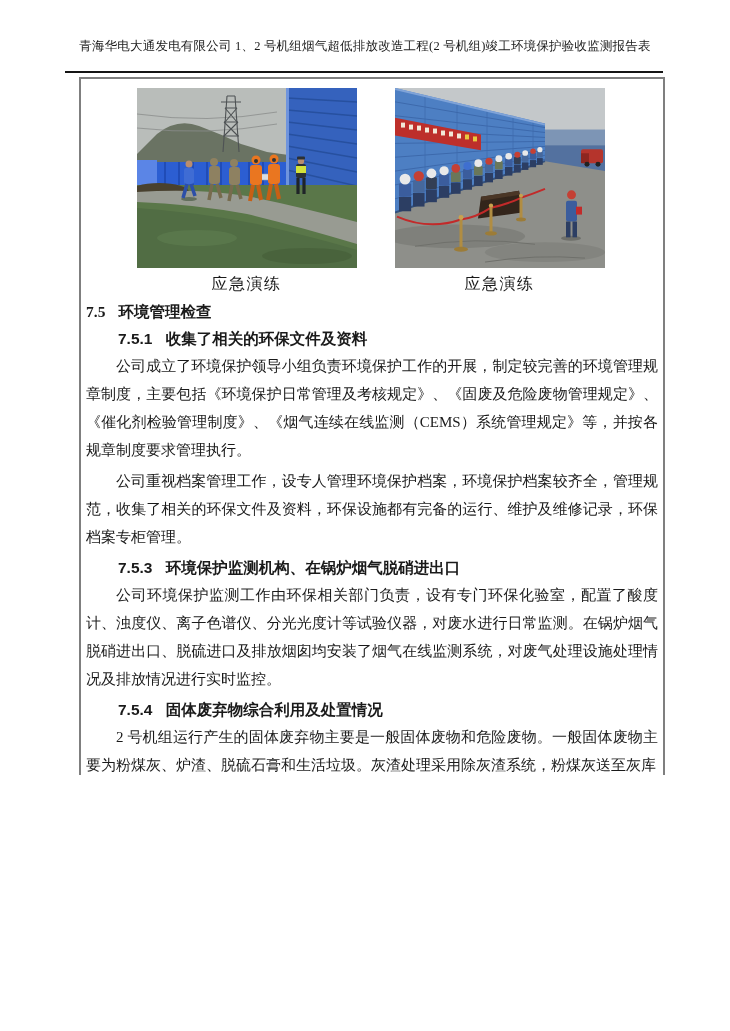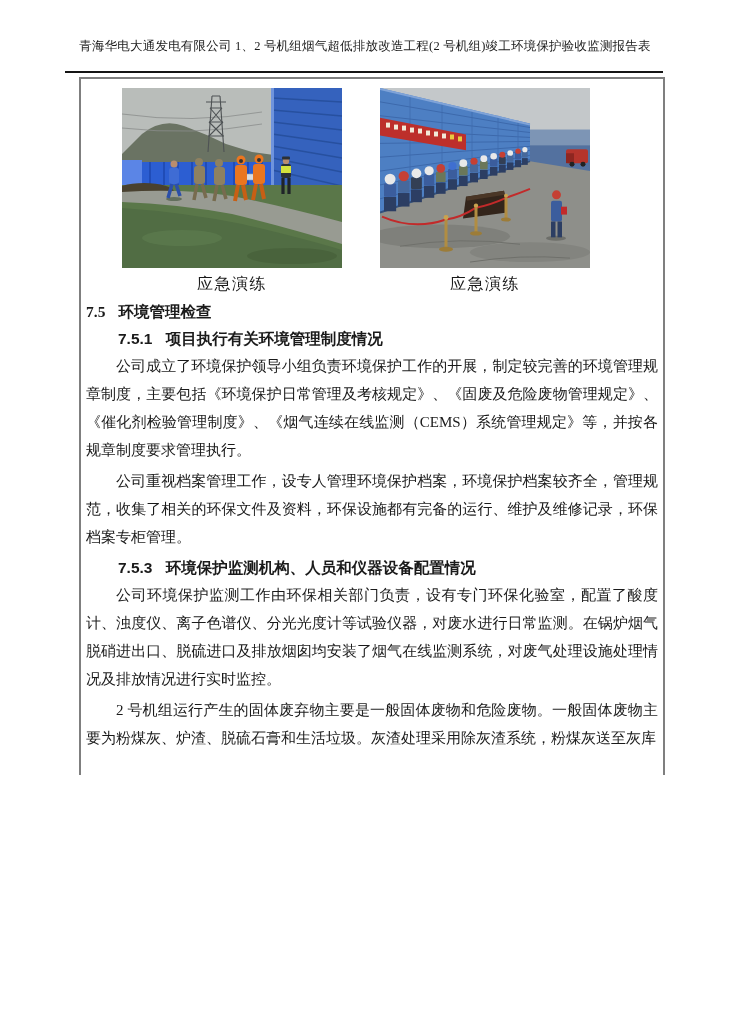--- a/index.html
+++ b/index.html
@@ -3,21 +3,21 @@
 <meta charset="utf-8">
 <style>
   html,body{margin:0;padding:0;background:#ffffff;}
   .page{position:relative;width:730px;height:775px;background:#fff;overflow:hidden;
         font-family:"Liberation Serif","DejaVu Serif",serif;color:#1a1a1a;padding-left:24px;}
   .header-title{position:absolute;top:38px;left:0;width:730px;text-align:center;
         font-size:12.5px;letter-spacing:.2px;white-space:nowrap;}
   .header-rule{position:absolute;top:71px;left:65px;width:598px;height:2px;background:#141414;}
   .content-box{position:absolute;left:79px;top:77px;width:586px;height:850px;
         border:2px solid #7f7f7f;box-sizing:border-box;background:#fff;overflow:hidden;}
-  .photos-row{display:flex;justify-content:flex-start;padding:9px 44px 0 41px;gap:38px;}
+  .photos-row{display:flex;justify-content:center;padding:9px 44px 0 41px;gap:38px;}
   figure{margin:0;text-align:center;}
   figure svg{display:block;background:#cfd3d1;}
   figcaption{margin-top:6px;font-size:16px;letter-spacing:1.5px;}
   .h1{margin:7px 0 0 5px;font-family:Liberation Serif, serif;
         font-weight:bold;font-size:15.5px;line-height:20px;}
   .h2{margin:7px 0 0 37px;font-family:"Liberation Sans","DejaVu Sans",sans-serif;
         font-weight:bold;font-size:15.5px;line-height:20px;}
   .hnum{margin-right:.85em;}
   p.body{margin:3px 5px 0 5px;font-size:15px;line-height:28px;text-align:justify;
         text-indent:2em;}
@@ -191,29 +191,32 @@
         </svg>
         <figcaption>应急演练</figcaption>
       </figure>
     </div>
 
     <div class="h1">
       <span class="hnum">7.5</span><span>环境管理检查</span>
     </div>
 
     <div class="h2">
-      <span class="hnum">7.5.1</span><span>项目执行有关环境管理制度情况</span>
+      <span class="hnum">7.5.1</span><span>收集了相关的环保文件及资料</span>
     </div>
 
     <p class="body">公司成立了环境保护领导小组负责环境保护工作的开展，制定较完善的环境管理规章制度，主要包括《环境保护日常管理及考核规定》、《固废及危险废物管理规定》、《催化剂检验管理制度》、《烟气连续在线监测（CEMS）系统管理规定》等，并按各规章制度要求管理执行。</p>
     <p class="body">公司重视档案管理工作，设专人管理环境保护档案，环境保护档案较齐全，管理规范，收集了相关的环保文件及资料，环保设施都有完备的运行、维护及维修记录，环保档案专柜管理。</p>
 
     <div class="h2">
-      <span class="hnum">7.5.3</span><span>环境保护监测机构、人员和仪器设备配置情况</span>
+      <span class="hnum">7.5.3</span><span>环境保护监测机构、在锅炉烟气脱硝进出口</span>
     </div>
     <p class="body">公司环境保护监测工作由环保相关部门负责，设有专门环保化验室，配置了酸度计、浊度仪、离子色谱仪、分光光度计等试验仪器，对废水进行日常监测。在锅炉烟气脱硝进出口、脱硫进口及排放烟囱均安装了烟气在线监测系统，对废气处理设施处理情况及排放情况进行实时监控。</p>
 
+    <div class="h2">
+      <span class="hnum">7.5.4</span><span>固体废弃物综合利用及处置情况</span>
+    </div>
     <p class="body">2 号机组运行产生的固体废弃物主要是一般固体废物和危险废物。一般固体废物主要为粉煤灰、炉渣、脱硫石膏和生活垃圾。灰渣处理采用除灰渣系统，粉煤灰送至灰库</p>
 
   </div>
 
   <div class="page-number">32</div>
 </div>
 
 </body></html>

